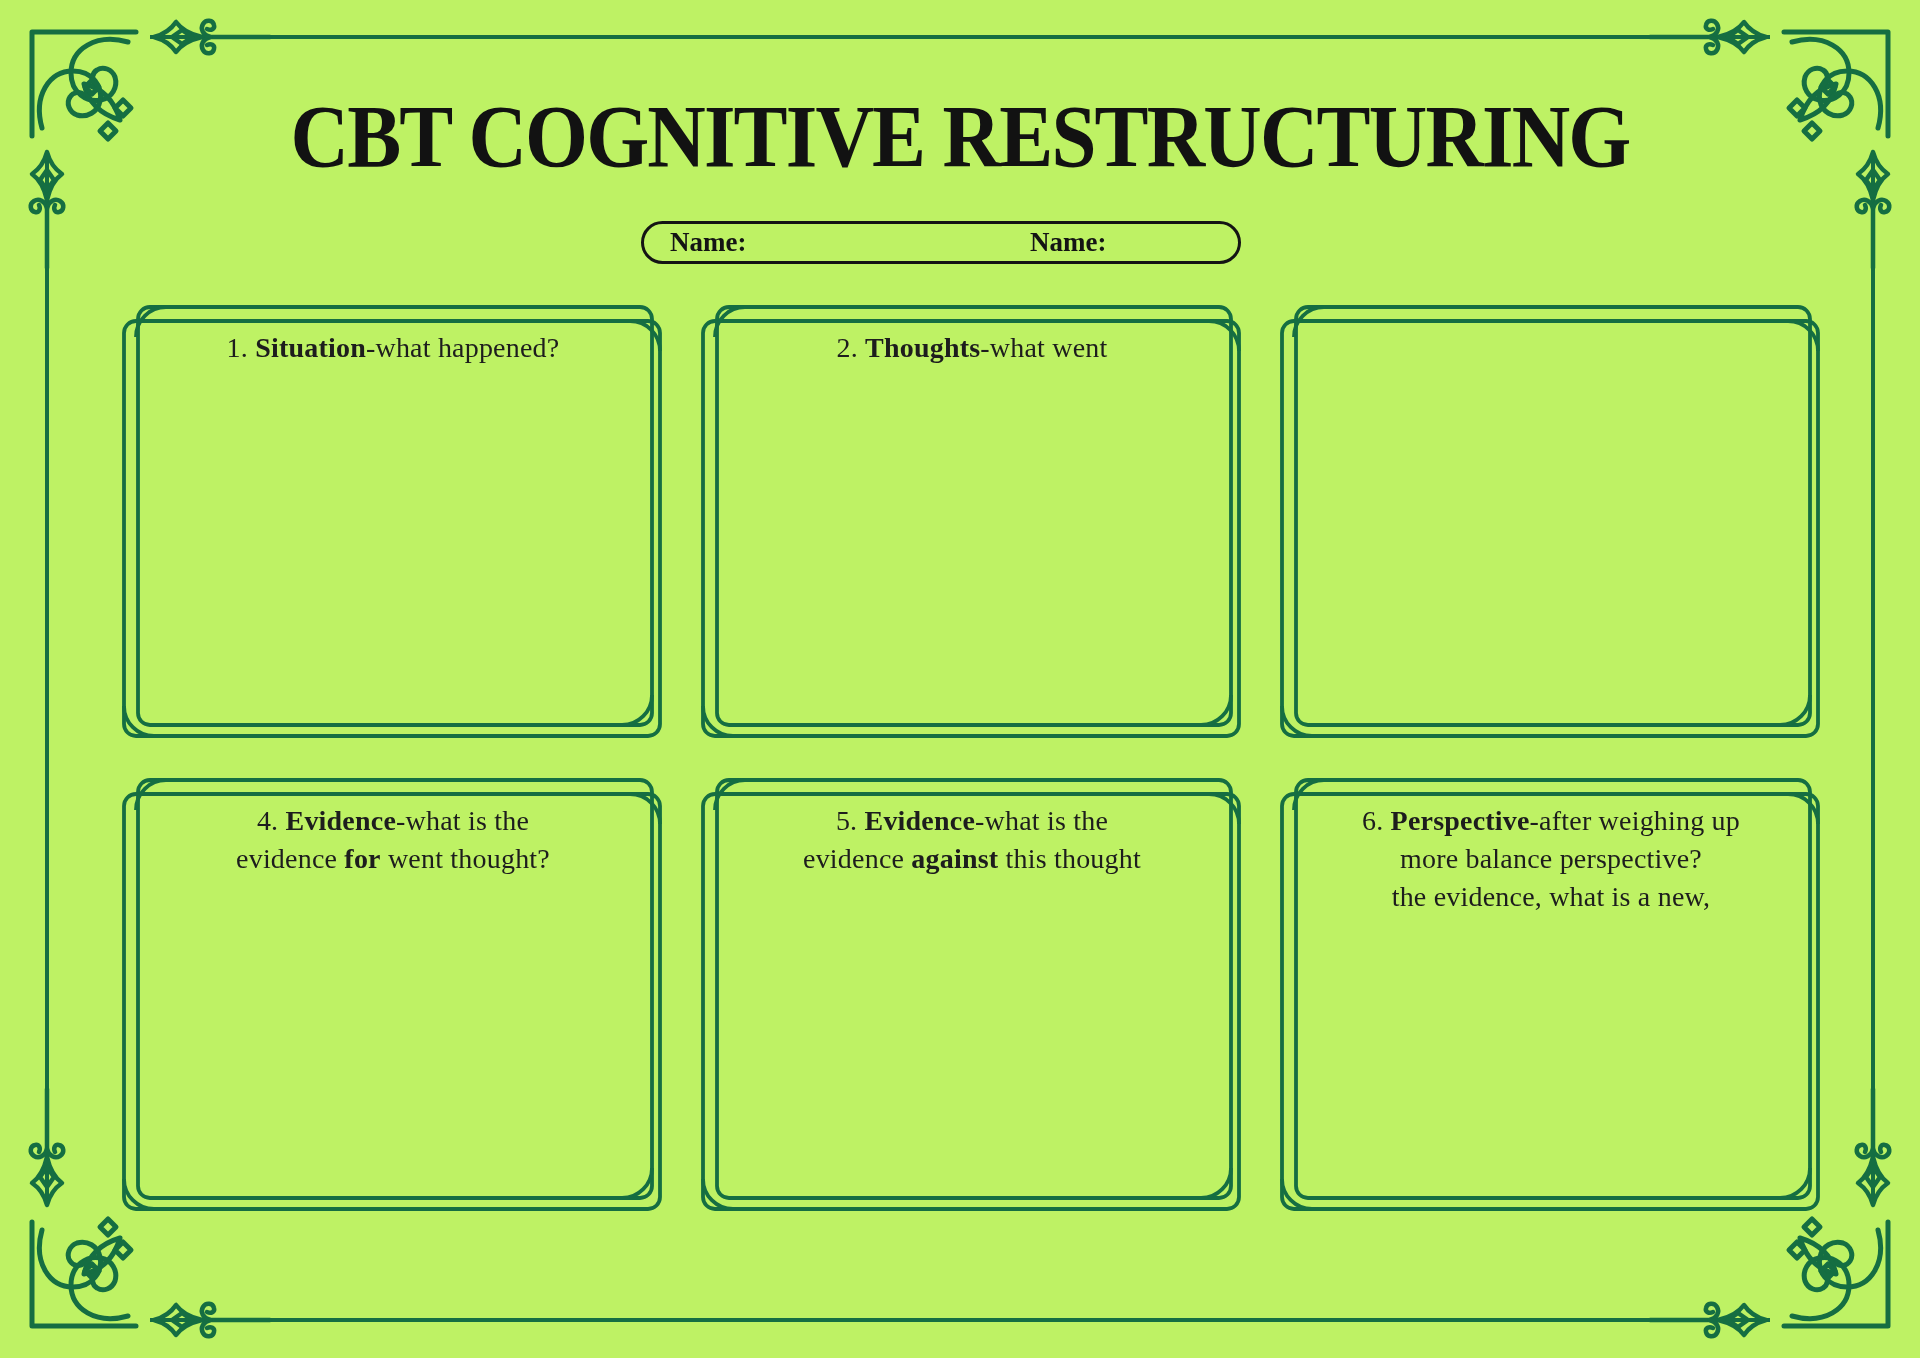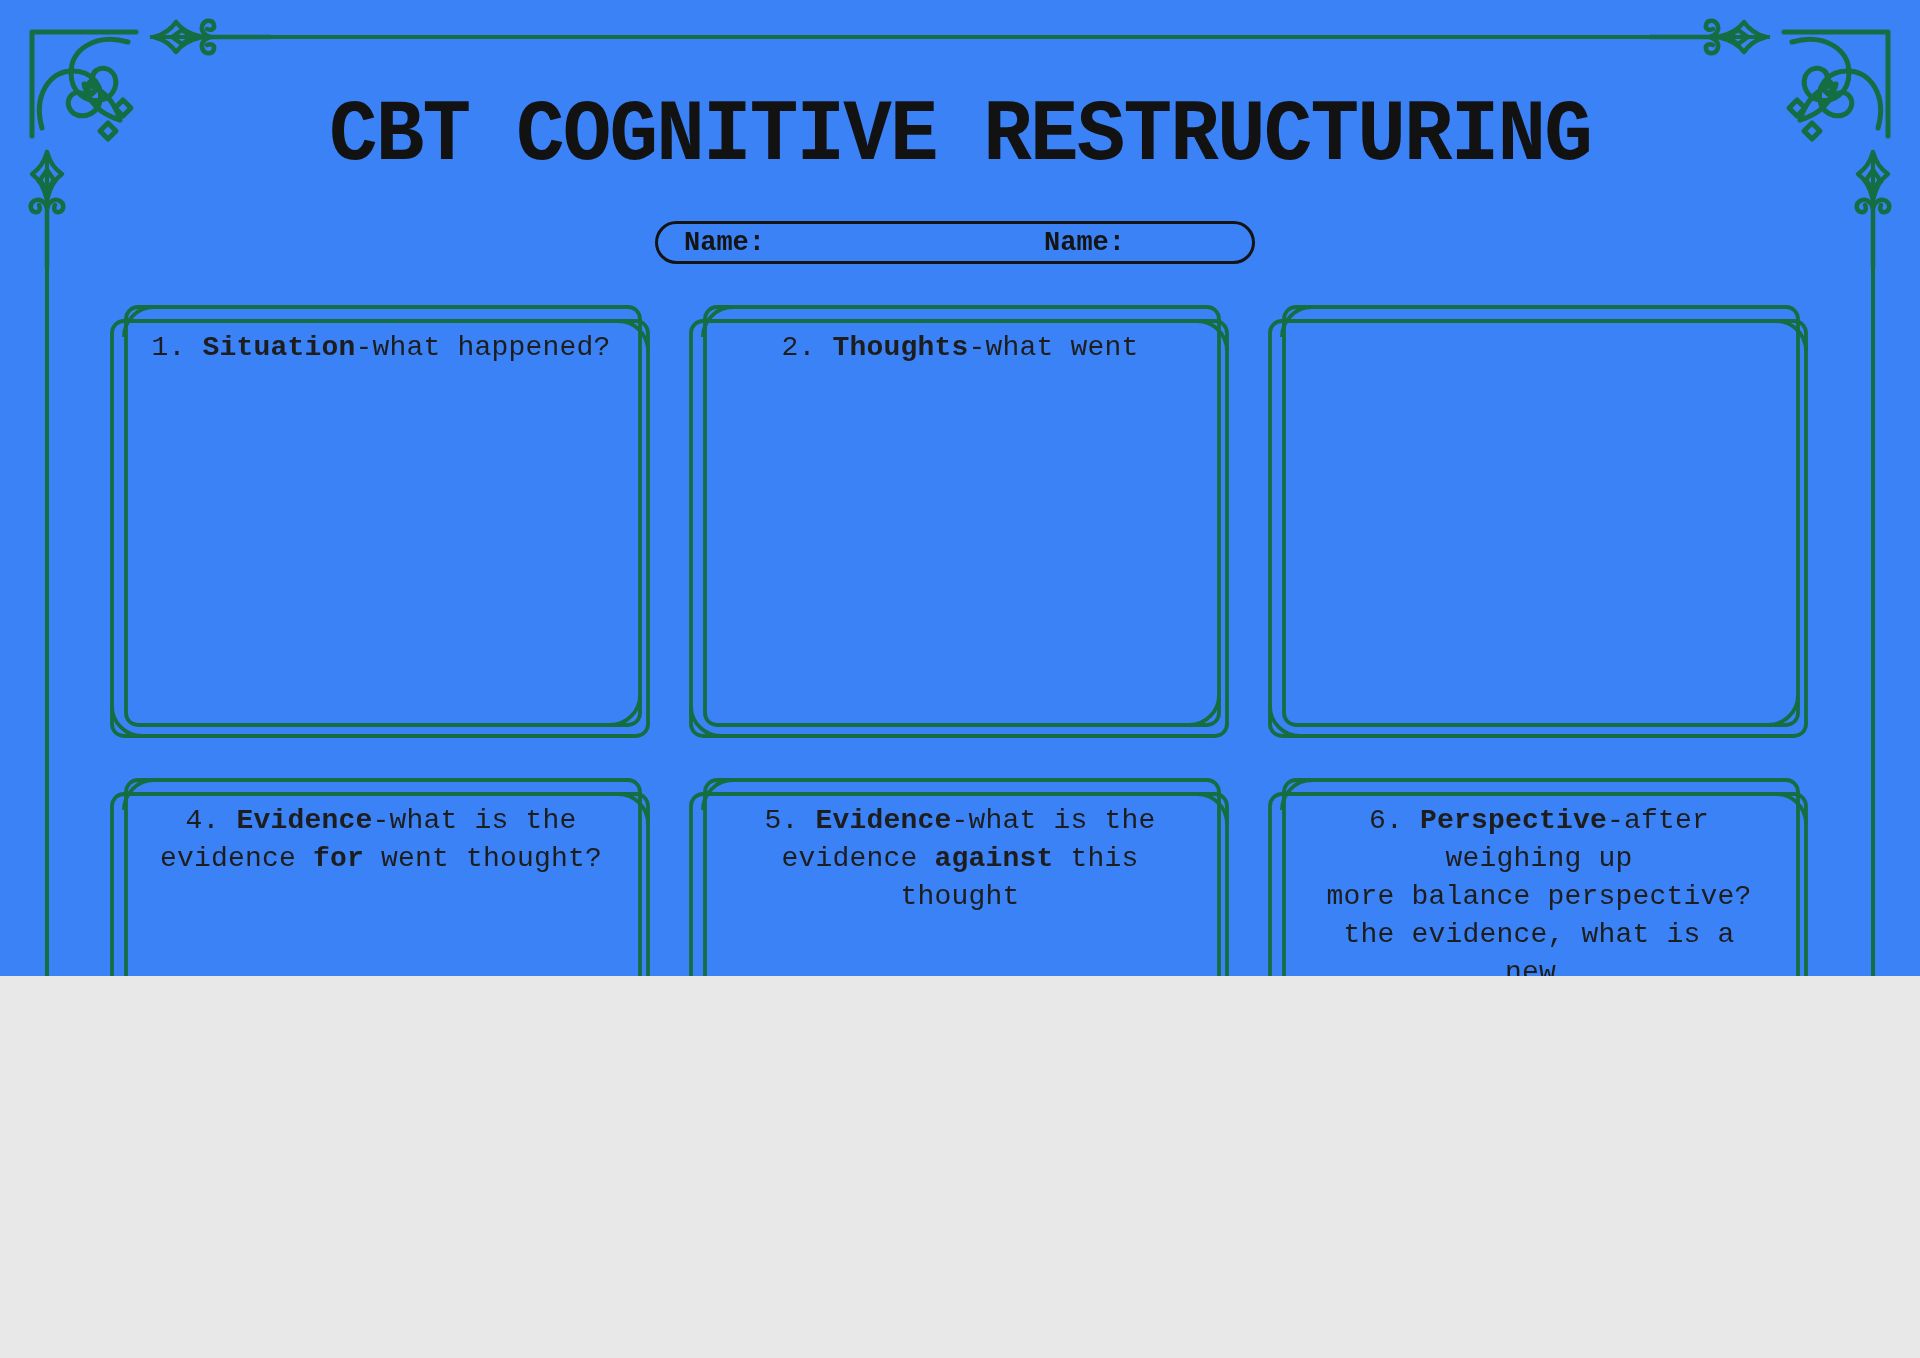--- a/index.html
+++ b/index.html
@@ -1,37 +1,37 @@
 <!DOCTYPE html>
 <html><head>
 <meta charset="utf-8">
 <style>
   html,body{margin:0;padding:0;background:#e8e8e8;}
   .page{
-    position:relative;width:1920px;height:976px;background:#3b82f6;
-    font-family:Liberation Mono, monospace;overflow:hidden;
+    position:relative;width:1920px;height:1358px;background:#bef264;
+    font-family:Liberation Serif, serif;overflow:hidden;
     --green:#156e42;--ink:#1d1d1d;
   }
   .deco{position:absolute;inset:0;width:1920px;height:1358px;pointer-events:none;}
   .page-title{
     position:absolute;top:86px;left:0;width:100%;margin:0;
     text-align:center;font-size:88px;font-weight:700;letter-spacing:-2px;
     color:#121212;transform:scaleX(.92);transform-origin:center;
     white-space:nowrap;
   }
   .namedate{
-    position:absolute;left:655px;top:221px;width:600px;height:43px;
+    position:absolute;left:641px;top:221px;width:600px;height:43px;
     border:3.5px solid #141414;border-radius:26px;box-sizing:border-box;
     display:flex;align-items:center;
   }
   .namedate .lbl{font-size:27px;font-weight:700;color:#141414;}
   .lbl-name{margin-left:26px;}
   .lbl-date{position:absolute;left:386px;}
   .grid{
-    position:absolute;left:110px;top:305px;width:1700px;height:906px;
+    position:absolute;left:122px;top:305px;width:1700px;height:906px;
     display:grid;grid-template-columns:repeat(3,542px);grid-template-rows:repeat(2,433px);
     column-gap:37px;row-gap:40px;
   }
   .wbox{position:relative;width:542px;height:433px;}
   .wbox .frame{position:absolute;inset:0;color:var(--green);}
   .wbox .hdr{
     position:absolute;left:34px;right:34px;top:24px;
     text-align:center;font-size:28px;line-height:38px;color:var(--ink);
     letter-spacing:.2px;
   }

